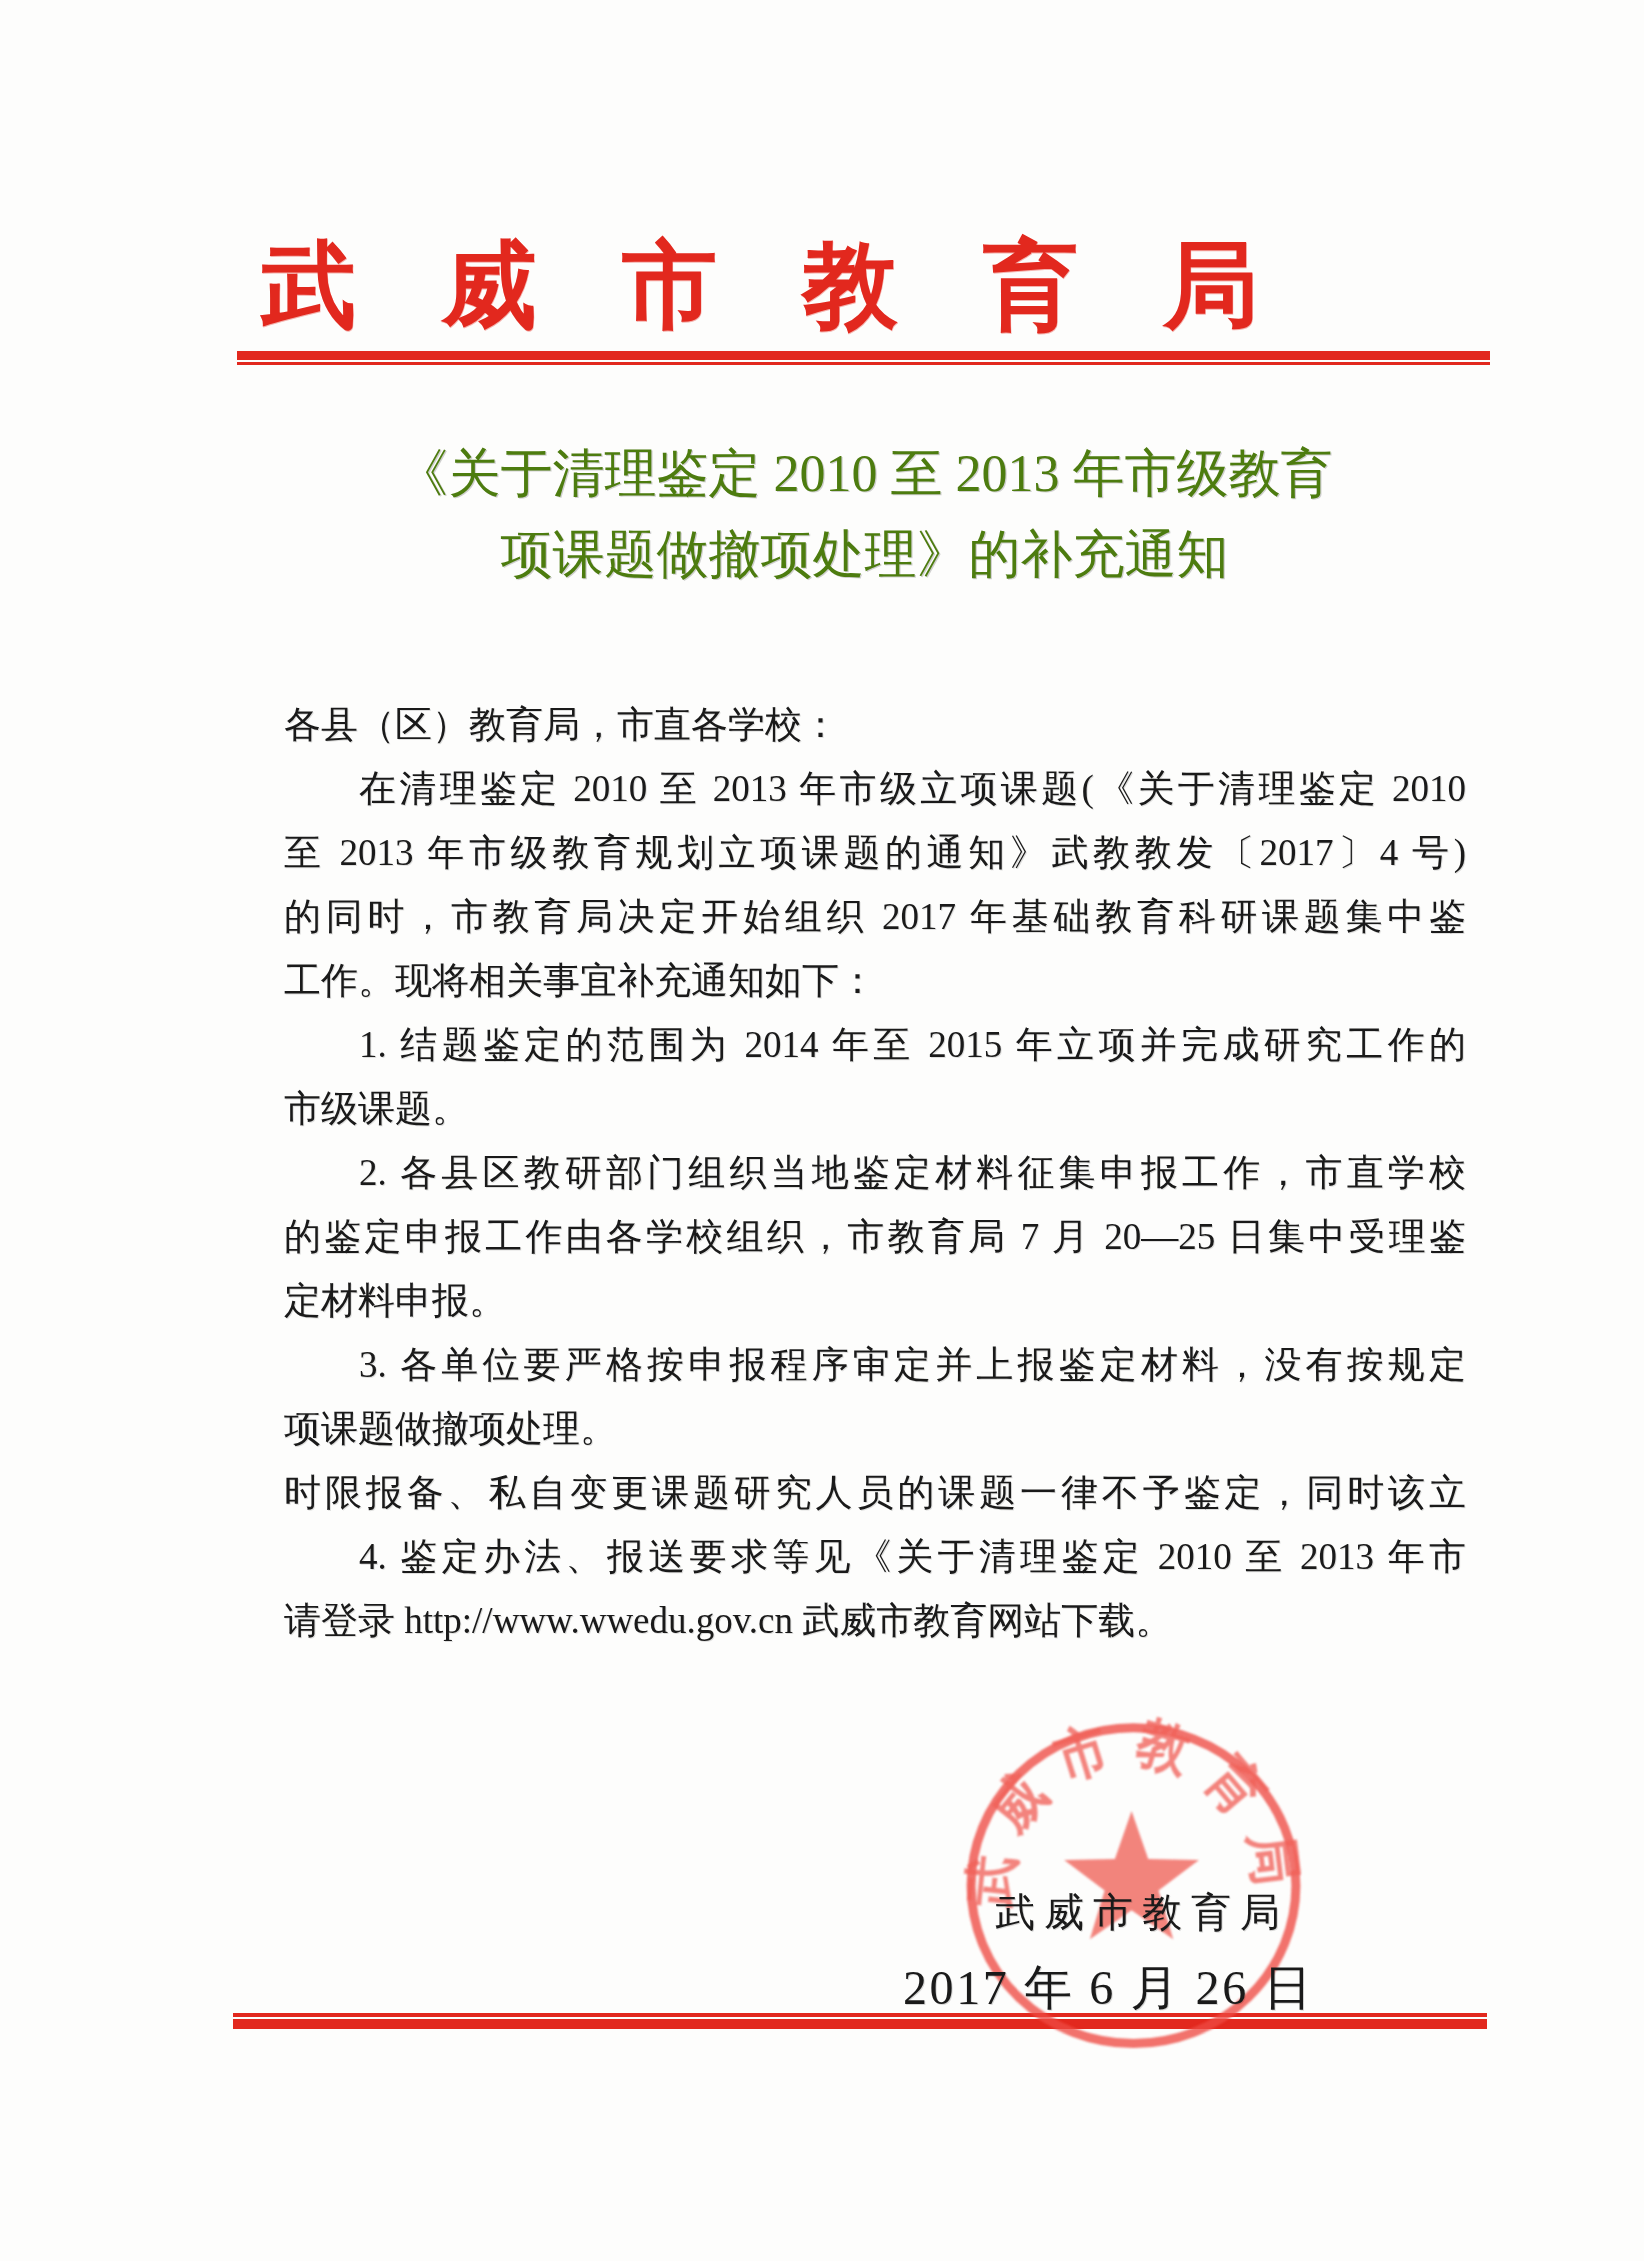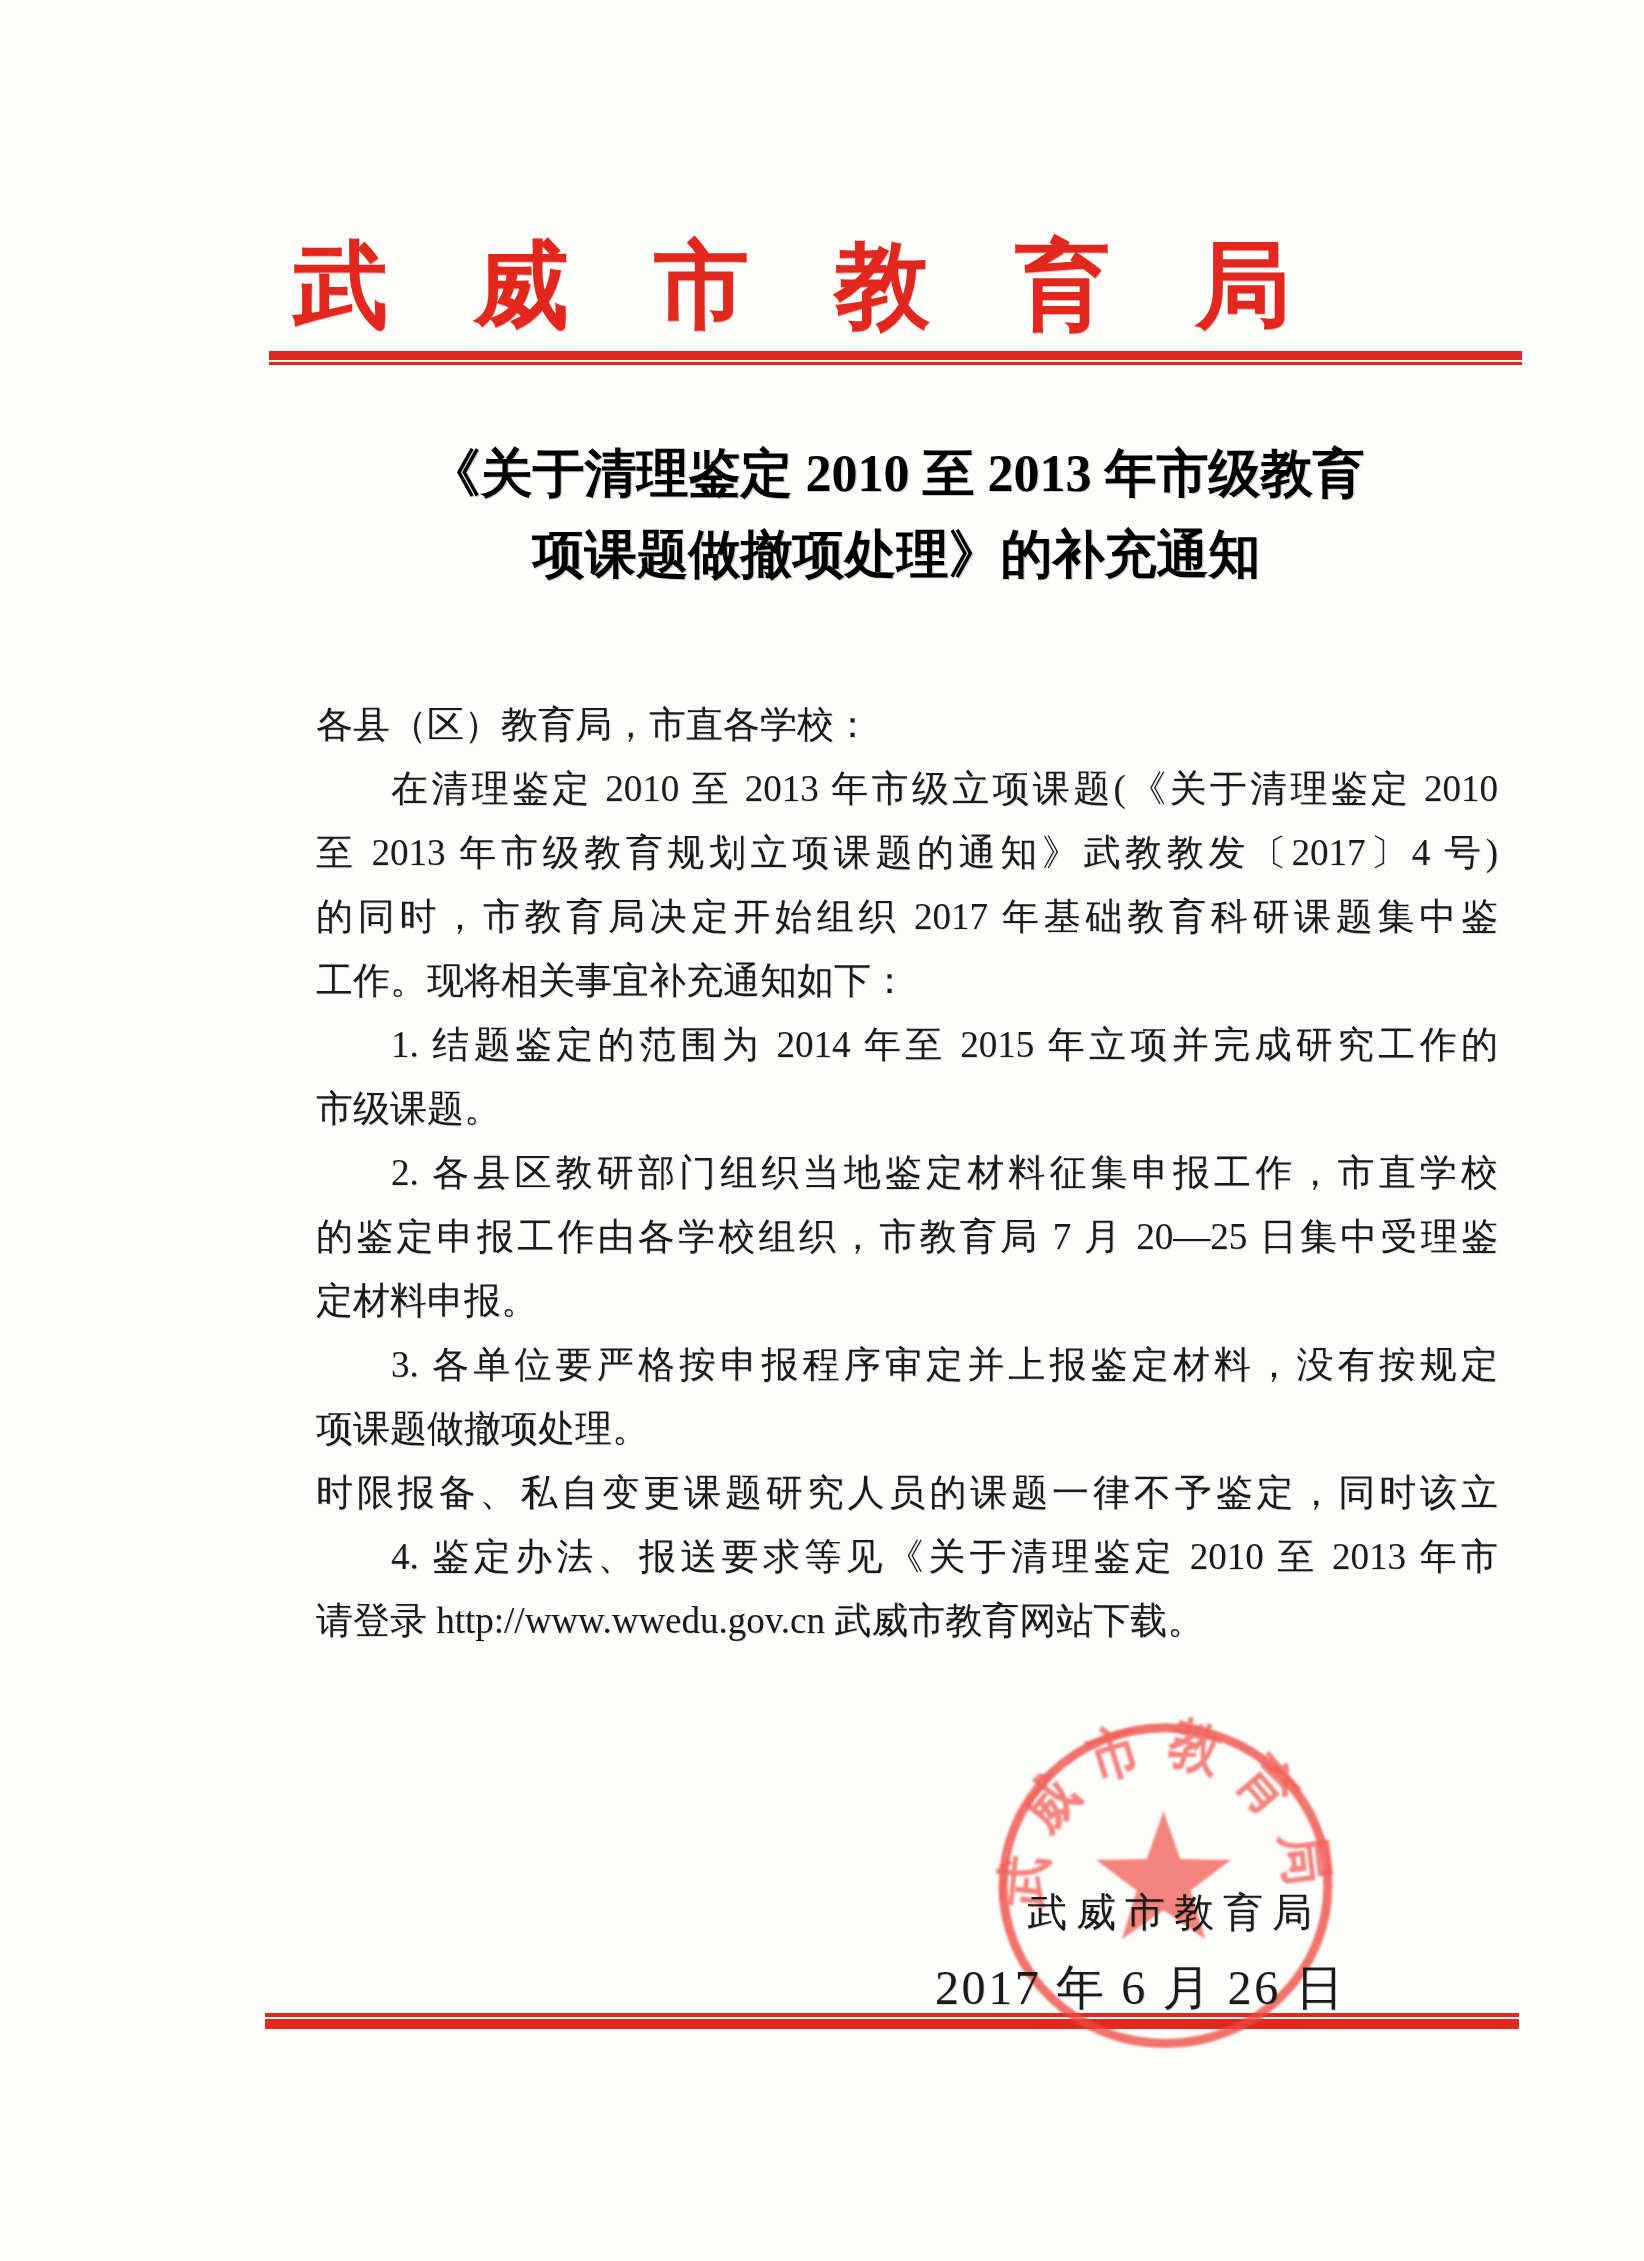--- a/index.html
+++ b/index.html
@@ -4,41 +4,41 @@
 <style>
   html,body{margin:0;padding:0;}
   body{
     width:1645px;height:2261px;
     background:#fdfdfc;
     font-family:"Liberation Serif","DejaVu Serif",serif;
     color:#1a1a1a;
     position:relative;
     overflow:hidden;
   }
-  .page{position:absolute;inset:0;margin-left:32px;}
+  .page{position:absolute;inset:0;}
 
   
   .agency-header{
     position:absolute;left:261px;top:233px;width:1135px;
     font-size:95px;line-height:106px;font-weight:bold;
     letter-spacing:0.9em;white-space:nowrap;
     color:#e2281e;
     text-shadow:0.6px 0.6px 0 rgba(226,40,30,.35);
   }
   .rule{position:absolute;background:#e2281e;}
   .rule-top-thick{left:237px;top:351px;width:1253px;height:9px;}
   .rule-top-thin {left:237px;top:362px;width:1253px;height:3.2px;}
   .rule-bottom-thin {left:233px;top:2013px;width:1254px;height:3.9px;}
   .rule-bottom-thick{left:233px;top:2019px;width:1254px;height:10.3px;}
 
   
   .doc-title{
     position:absolute;left:239px;top:433px;width:1251px;
-    text-align:center;font-weight:bold;font-size:52px;line-height:81px;
-    color:#000000;
+    text-align:center;font-weight:normal;font-size:52px;line-height:81px;
+    color:#4d7c0f;
     text-shadow:1.3px 1.3px 0 rgba(0,0,0,.18);
   }
 
   
   .doc-body{
     position:absolute;left:284px;top:693px;width:1182px;
     font-size:37px;line-height:64px;
     text-shadow:1px 1px 0 rgba(0,0,0,.12);
   }
   .bline{height:64px;white-space:nowrap;}

